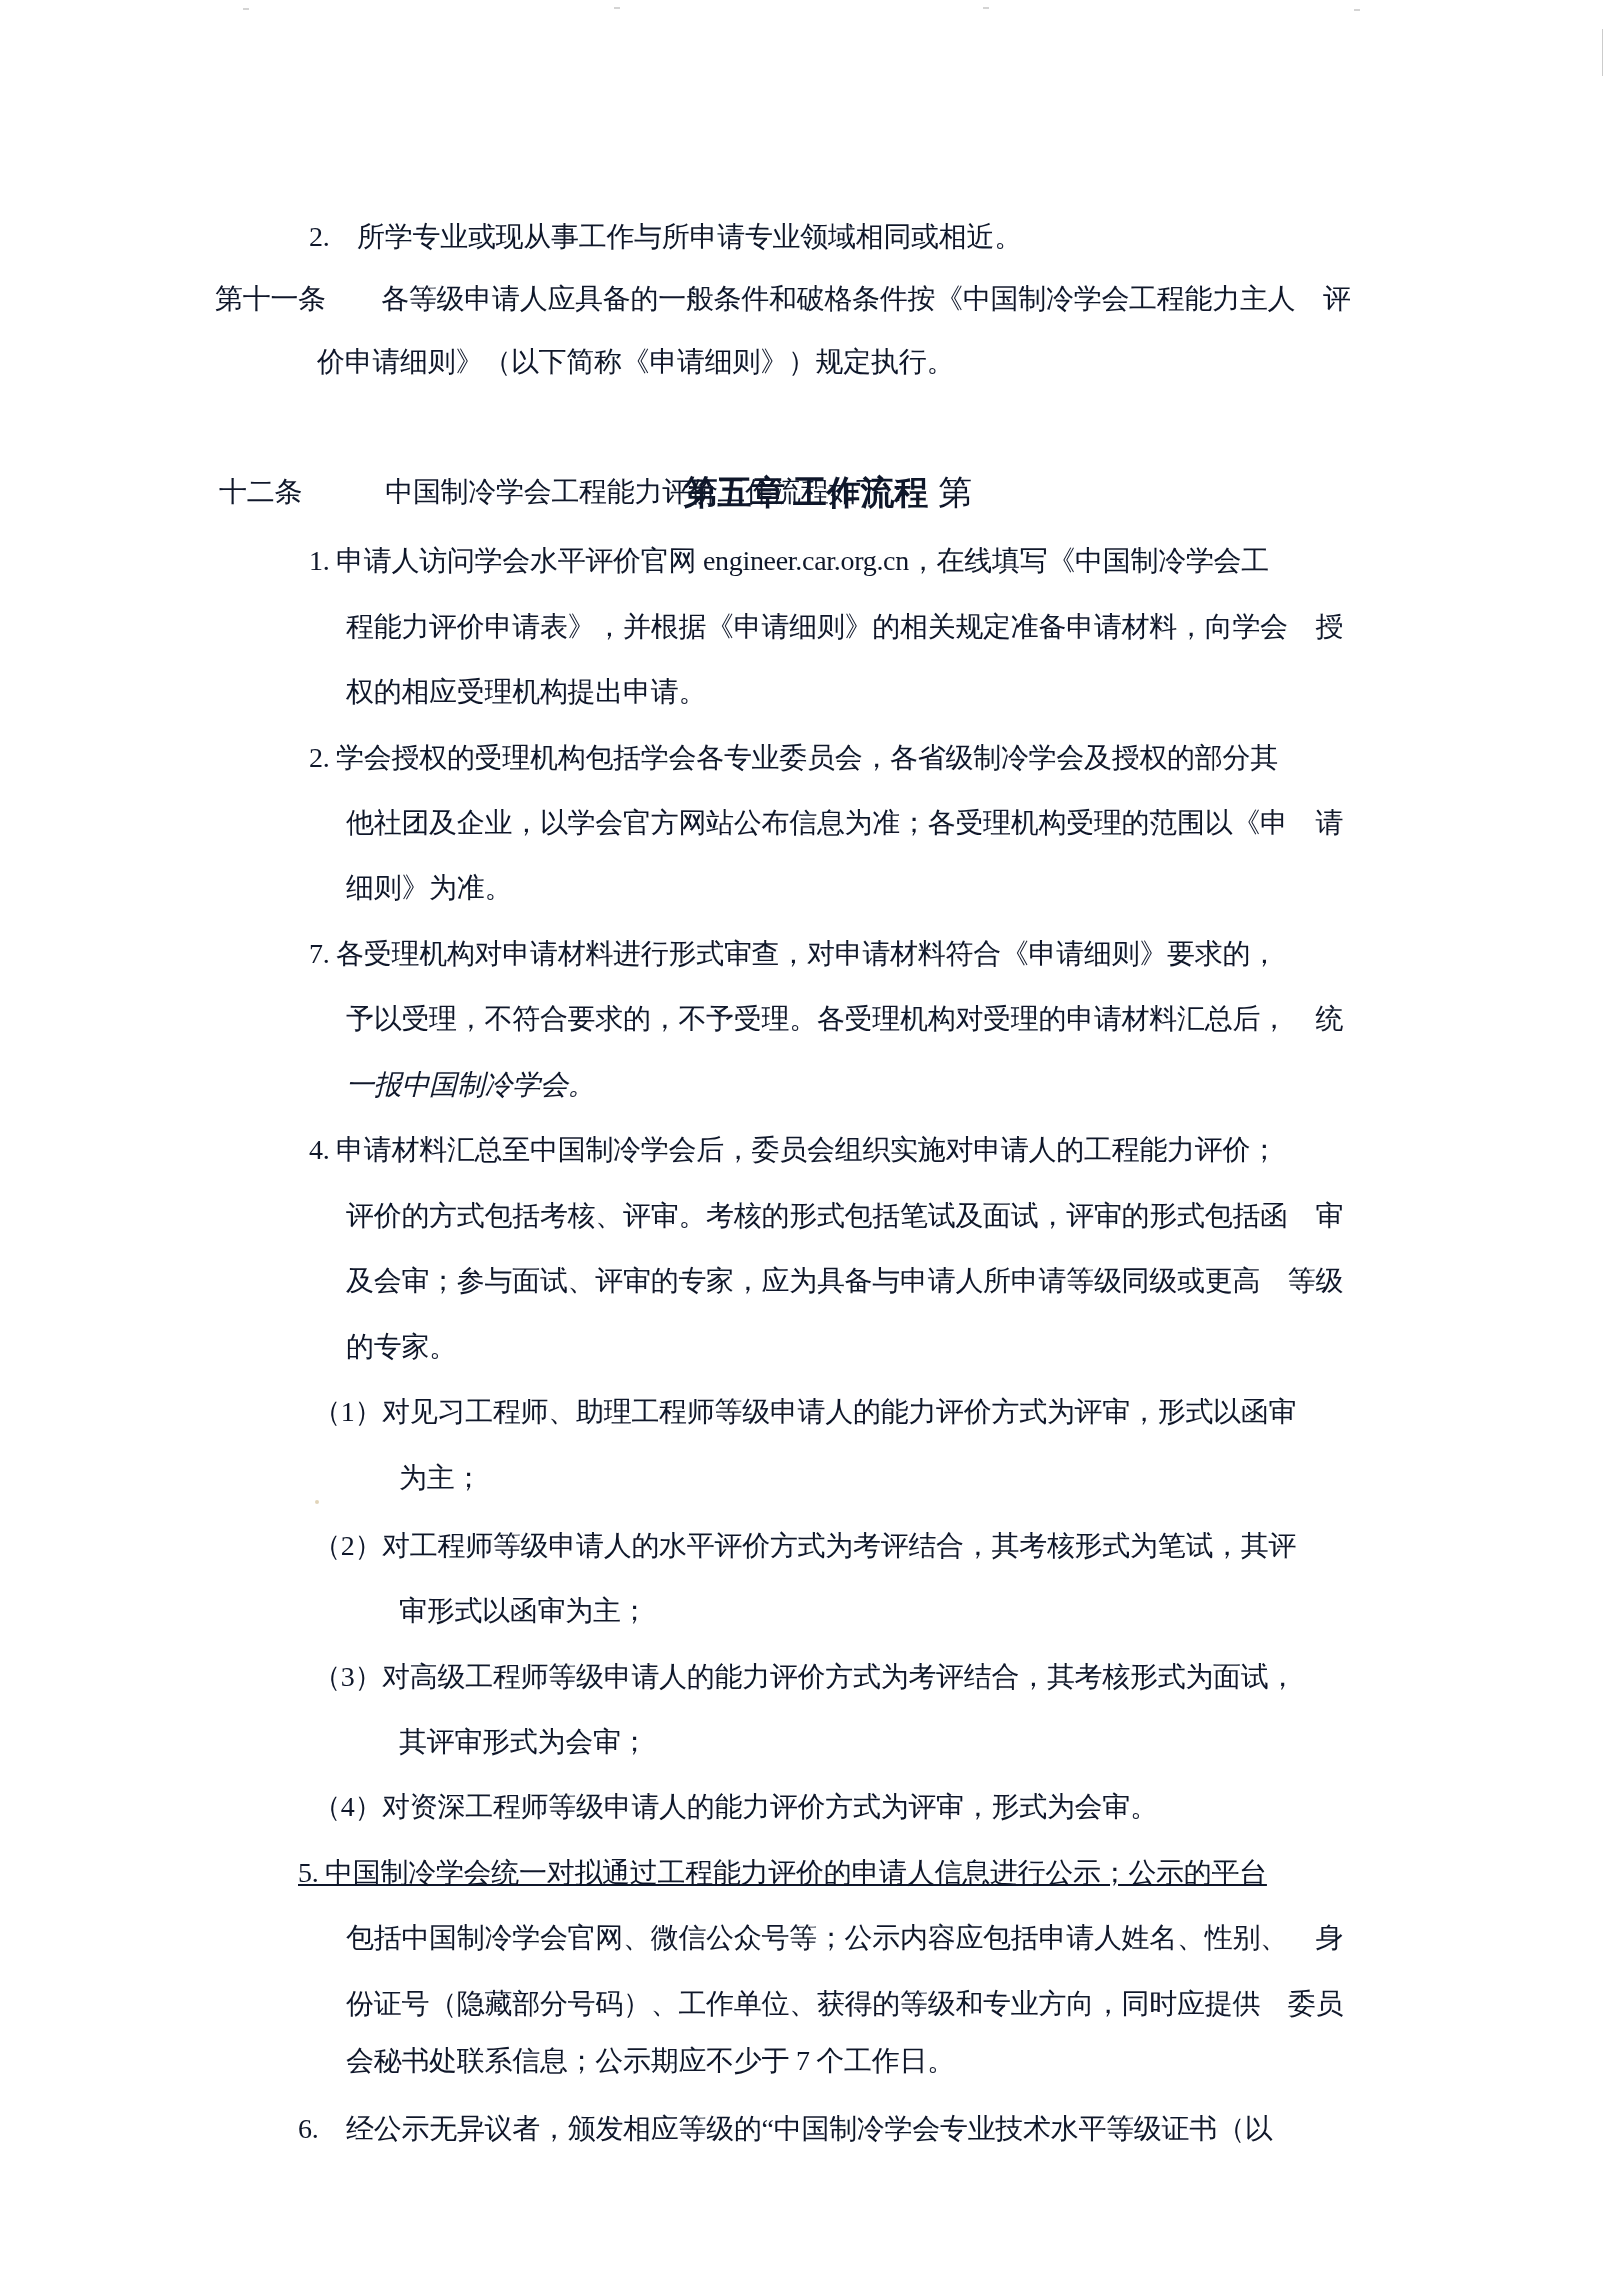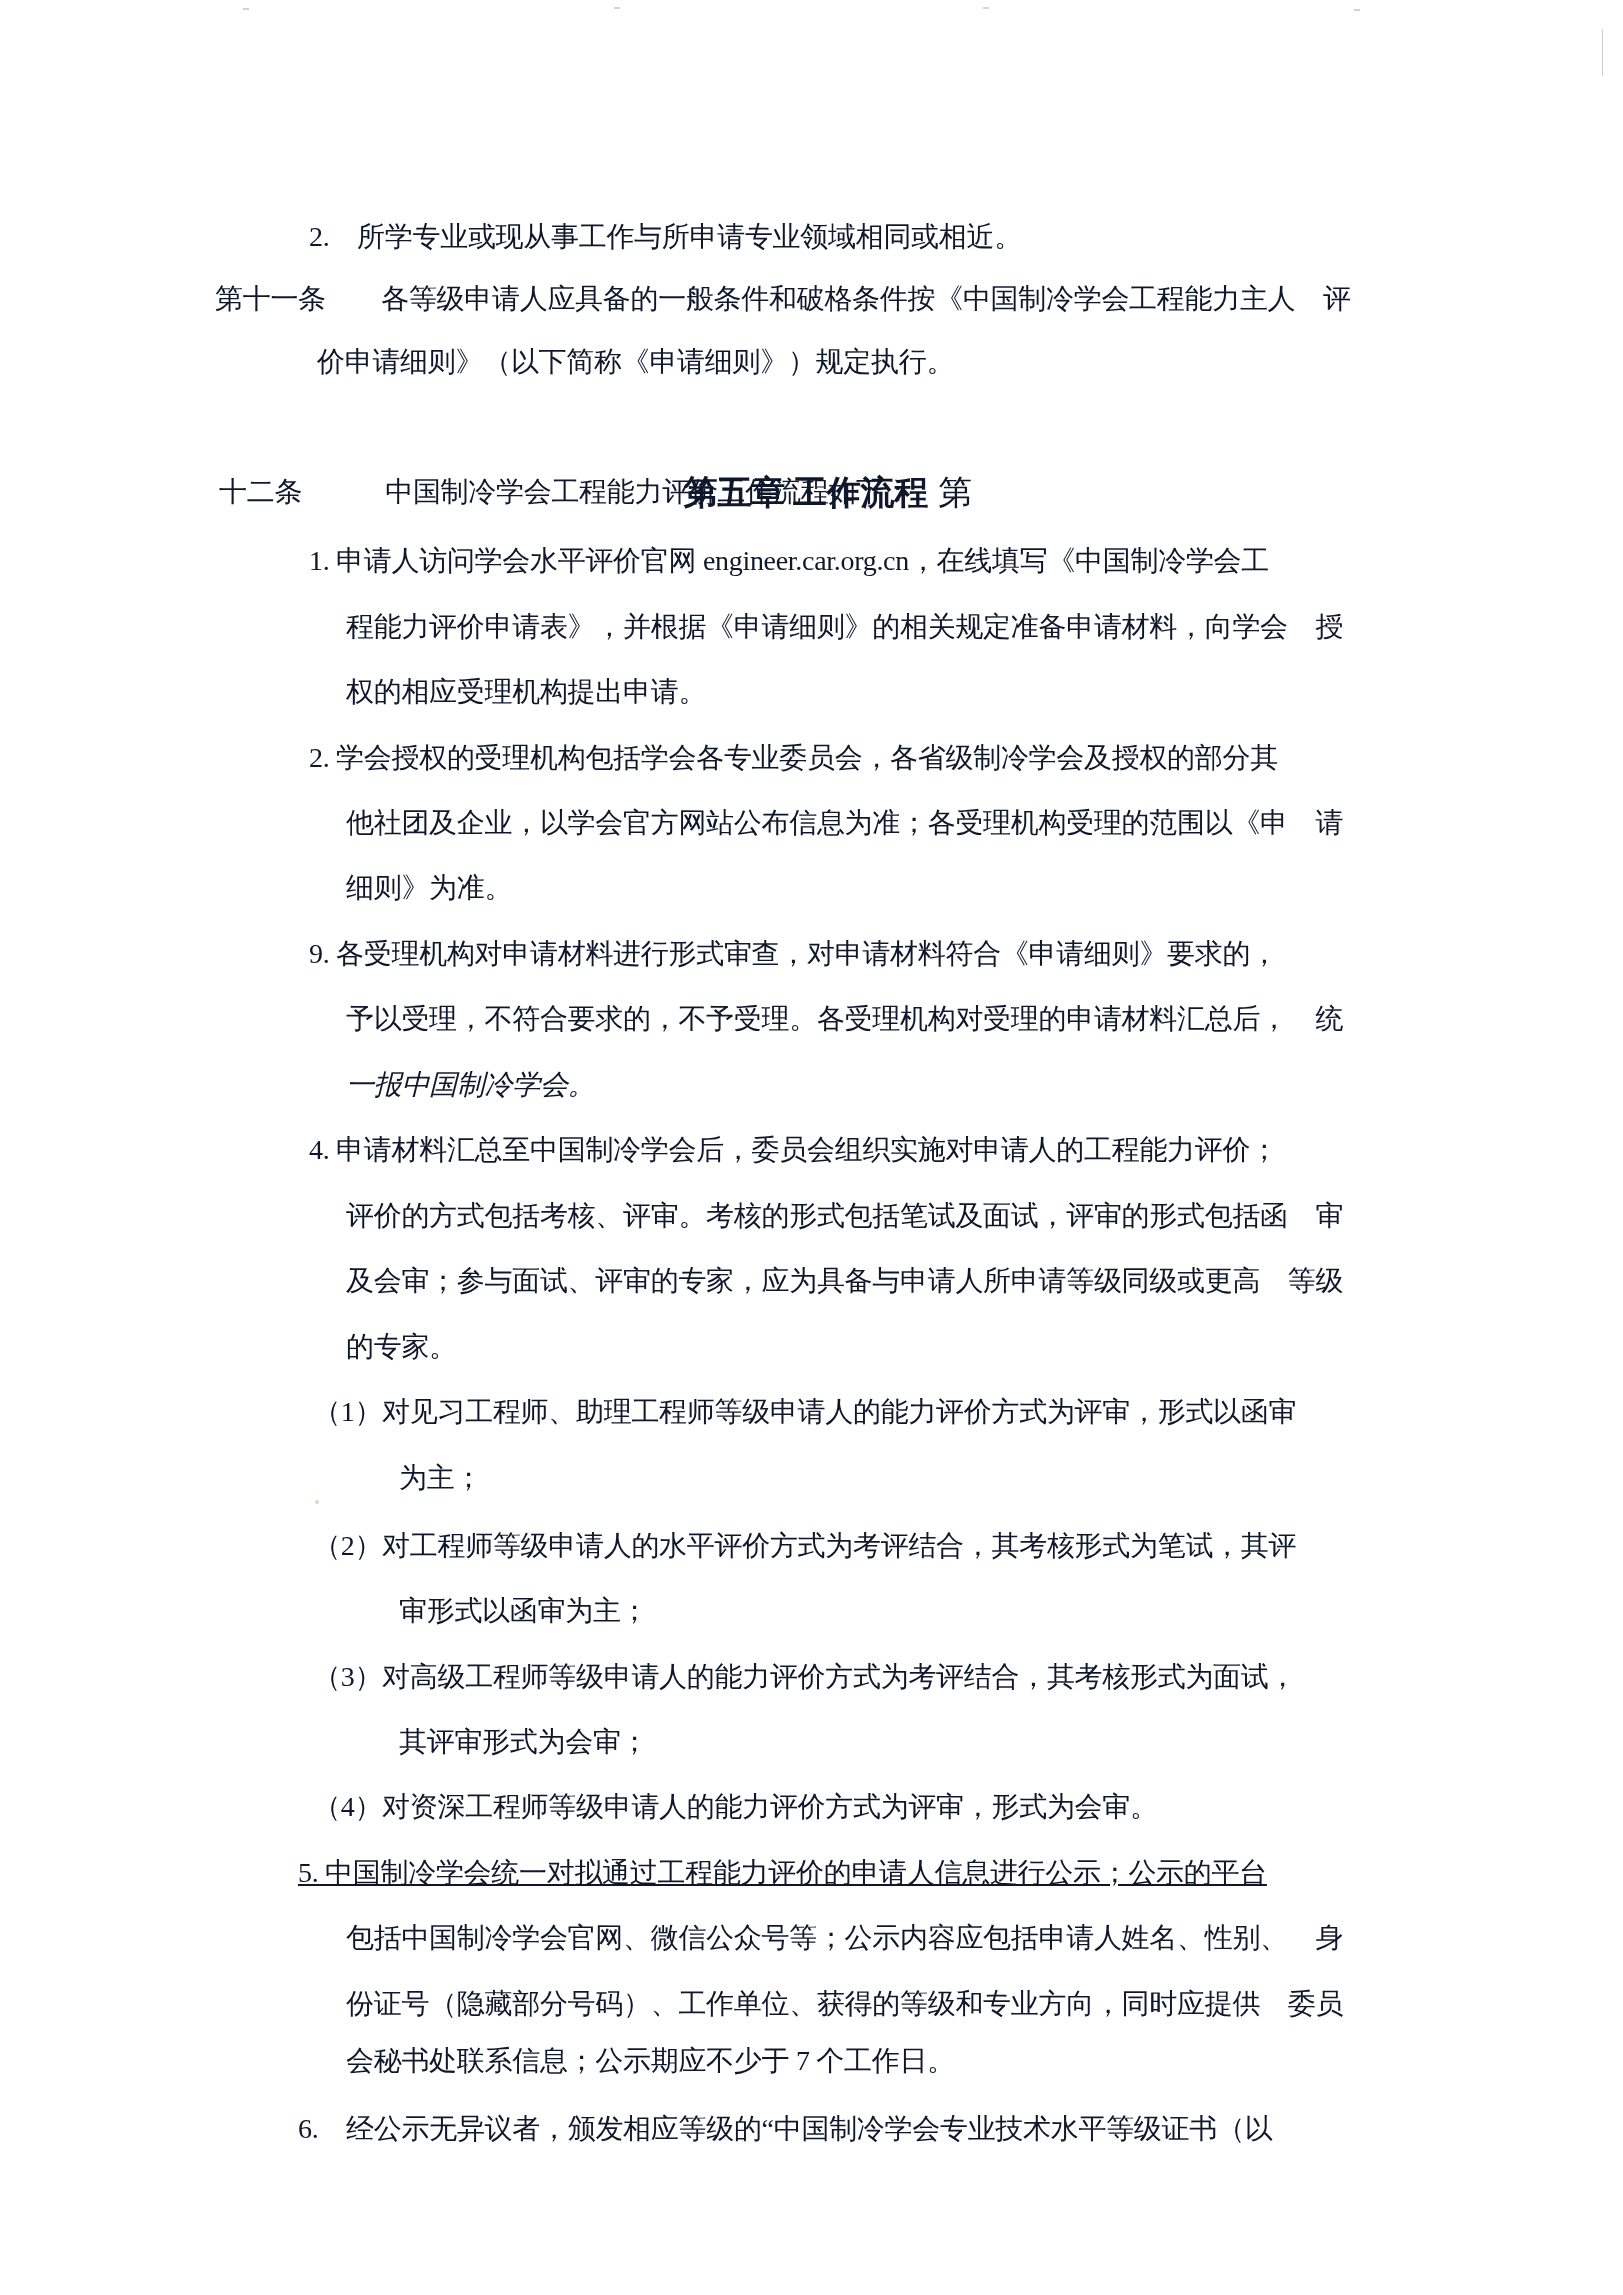--- a/index.html
+++ b/index.html
@@ -61,21 +61,21 @@
     <span class="bold">第五章 工作流程</span><span class="tail">第</span>
   </div>
 
   <div class="line" style="top:459px;  left:219px;">十二条　　　中国制冷学会工程能力评价工作流程如下：</div>
   <div class="line" style="top:528px;  left:309px;">1. 申请人访问学会水平评价官网 engineer.car.org.cn，在线填写《中国制冷学会工</div>
   <div class="line" style="top:594px;  left:346px;">程能力评价申请表》，并根据《申请细则》的相关规定准备申请材料，向学会　授</div>
   <div class="line" style="top:659px; left:346px;">权的相应受理机构提出申请。</div>
   <div class="line" style="top:725px; left:309px;text-align:center;">2. 学会授权的受理机构包括学会各专业委员会，各省级制冷学会及授权的部分其</div>
   <div class="line" style="top:790px; left:346px;">他社团及企业，以学会官方网站公布信息为准；各受理机构受理的范围以《申　请</div>
   <div class="line" style="top:855px; left:346px;">细则》为准。</div>
-  <div class="line" style="top:921px; left:309px;">9. 各受理机构对申请材料进行形式审查，对申请材料符合《申请细则》要求的，</div>
+  <div class="line" style="top:921px; left:309px;">7. 各受理机构对申请材料进行形式审查，对申请材料符合《申请细则》要求的，</div>
   <div class="line" style="top:986px; left:346px;">予以受理，不符合要求的，不予受理。各受理机构对受理的申请材料汇总后，　统</div>
   <div class="line" style="top:1052px; left:346px;font-style:italic;">一报中国制冷学会。</div>
   <div class="line" style="top:1117px; left:309px;">4. 申请材料汇总至中国制冷学会后，委员会组织实施对申请人的工程能力评价；</div>
   <div class="line" style="top:1183px; left:346px;">评价的方式包括考核、评审。考核的形式包括笔试及面试，评审的形式包括函　审</div>
   <div class="line" style="top:1248px; left:346px;">及会审；参与面试、评审的专家，应为具备与申请人所申请等级同级或更高　等级</div>
   <div class="line" style="top:1314px; left:346px;">的专家。</div>
   <div class="line" style="top:1379px; left:313px;">（1）对见习工程师、助理工程师等级申请人的能力评价方式为评审，形式以函审</div>
   <div class="line" style="top:1445px; left:399px;">为主；</div>
   <div class="line" style="top:1513px; left:313px;">（2）对工程师等级申请人的水平评价方式为考评结合，其考核形式为笔试，其评</div>
   <div class="line" style="top:1578px; left:399px;">审形式以函审为主；</div>

